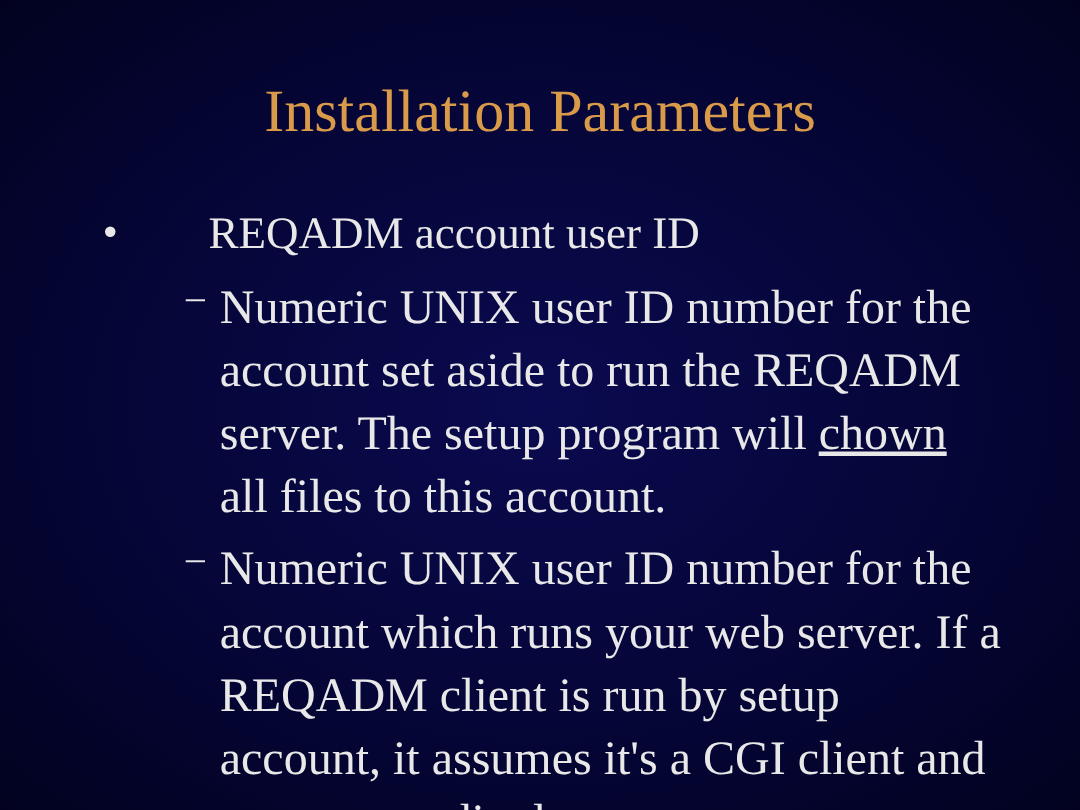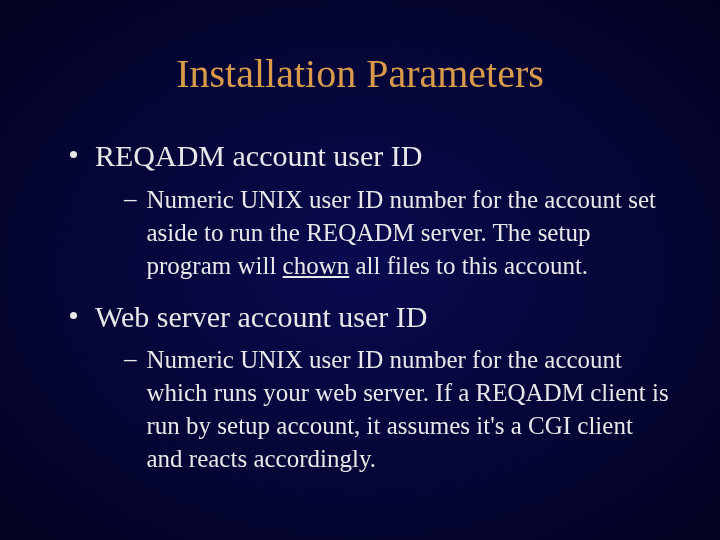--- a/index.html
+++ b/index.html
@@ -24,20 +24,21 @@
     text-align: center;
     color: #d99b4a;
     font-size: 40px;
     font-weight: normal;
     margin: 20px 0 40px 0;
   }
   .bullet-l1 {
     display: flex;
     align-items: flex-start;
     margin: 16px 0 8px 20px;
+    gap: 44px;
   }
   .dot {
     width: 7px;
     height: 7px;
     border-radius: 50%;
     background: #e8e8e8;
     flex: 0 0 auto;
     margin-top: 14px;
     margin-right: 18px;
   }
@@ -52,21 +53,21 @@
     margin: 6px 0 6px 74px;
   }
   .dash {
     flex: 0 0 auto;
     font-size: 25px;
     color: #e8e8e8;
     margin-right: 10px;
     line-height: 1.3;
   }
   .l2-text {
-    font-size: 25px;
+    font-size: 32px;
     color: #e8e8e8;
     line-height: 1.32;
     max-width: 530px;
   }
   .ul {
     text-decoration: underline;
   }
 </style>
 </head>
 <body>
@@ -79,24 +80,20 @@
     <span class="dot"></span>
     <span class="l1-text">REQADM account user ID</span>
   </div>
   <div class="bullet-l2">
     <span class="dash">–</span>
     <span class="l2-text">
       <span>Numeric UNIX user ID number for the account set aside to run the REQADM server.  The setup program will </span><span class="ul">chown</span><span> all files to this account.</span>
     </span>
   </div>
 
-  <div class="bullet-l1">
-    <span class="dot"></span>
-    <span class="l1-text">Web server account user ID</span>
-  </div>
   <div class="bullet-l2">
     <span class="dash">–</span>
     <span class="l2-text">
       <span>Numeric UNIX user ID number for the account which runs your web server.  If a REQADM client is run by setup account, it assumes it's a CGI client and reacts accordingly.</span><span class="ul"></span><span></span>
     </span>
   </div>
 
 </div>
 
 </body></html>

